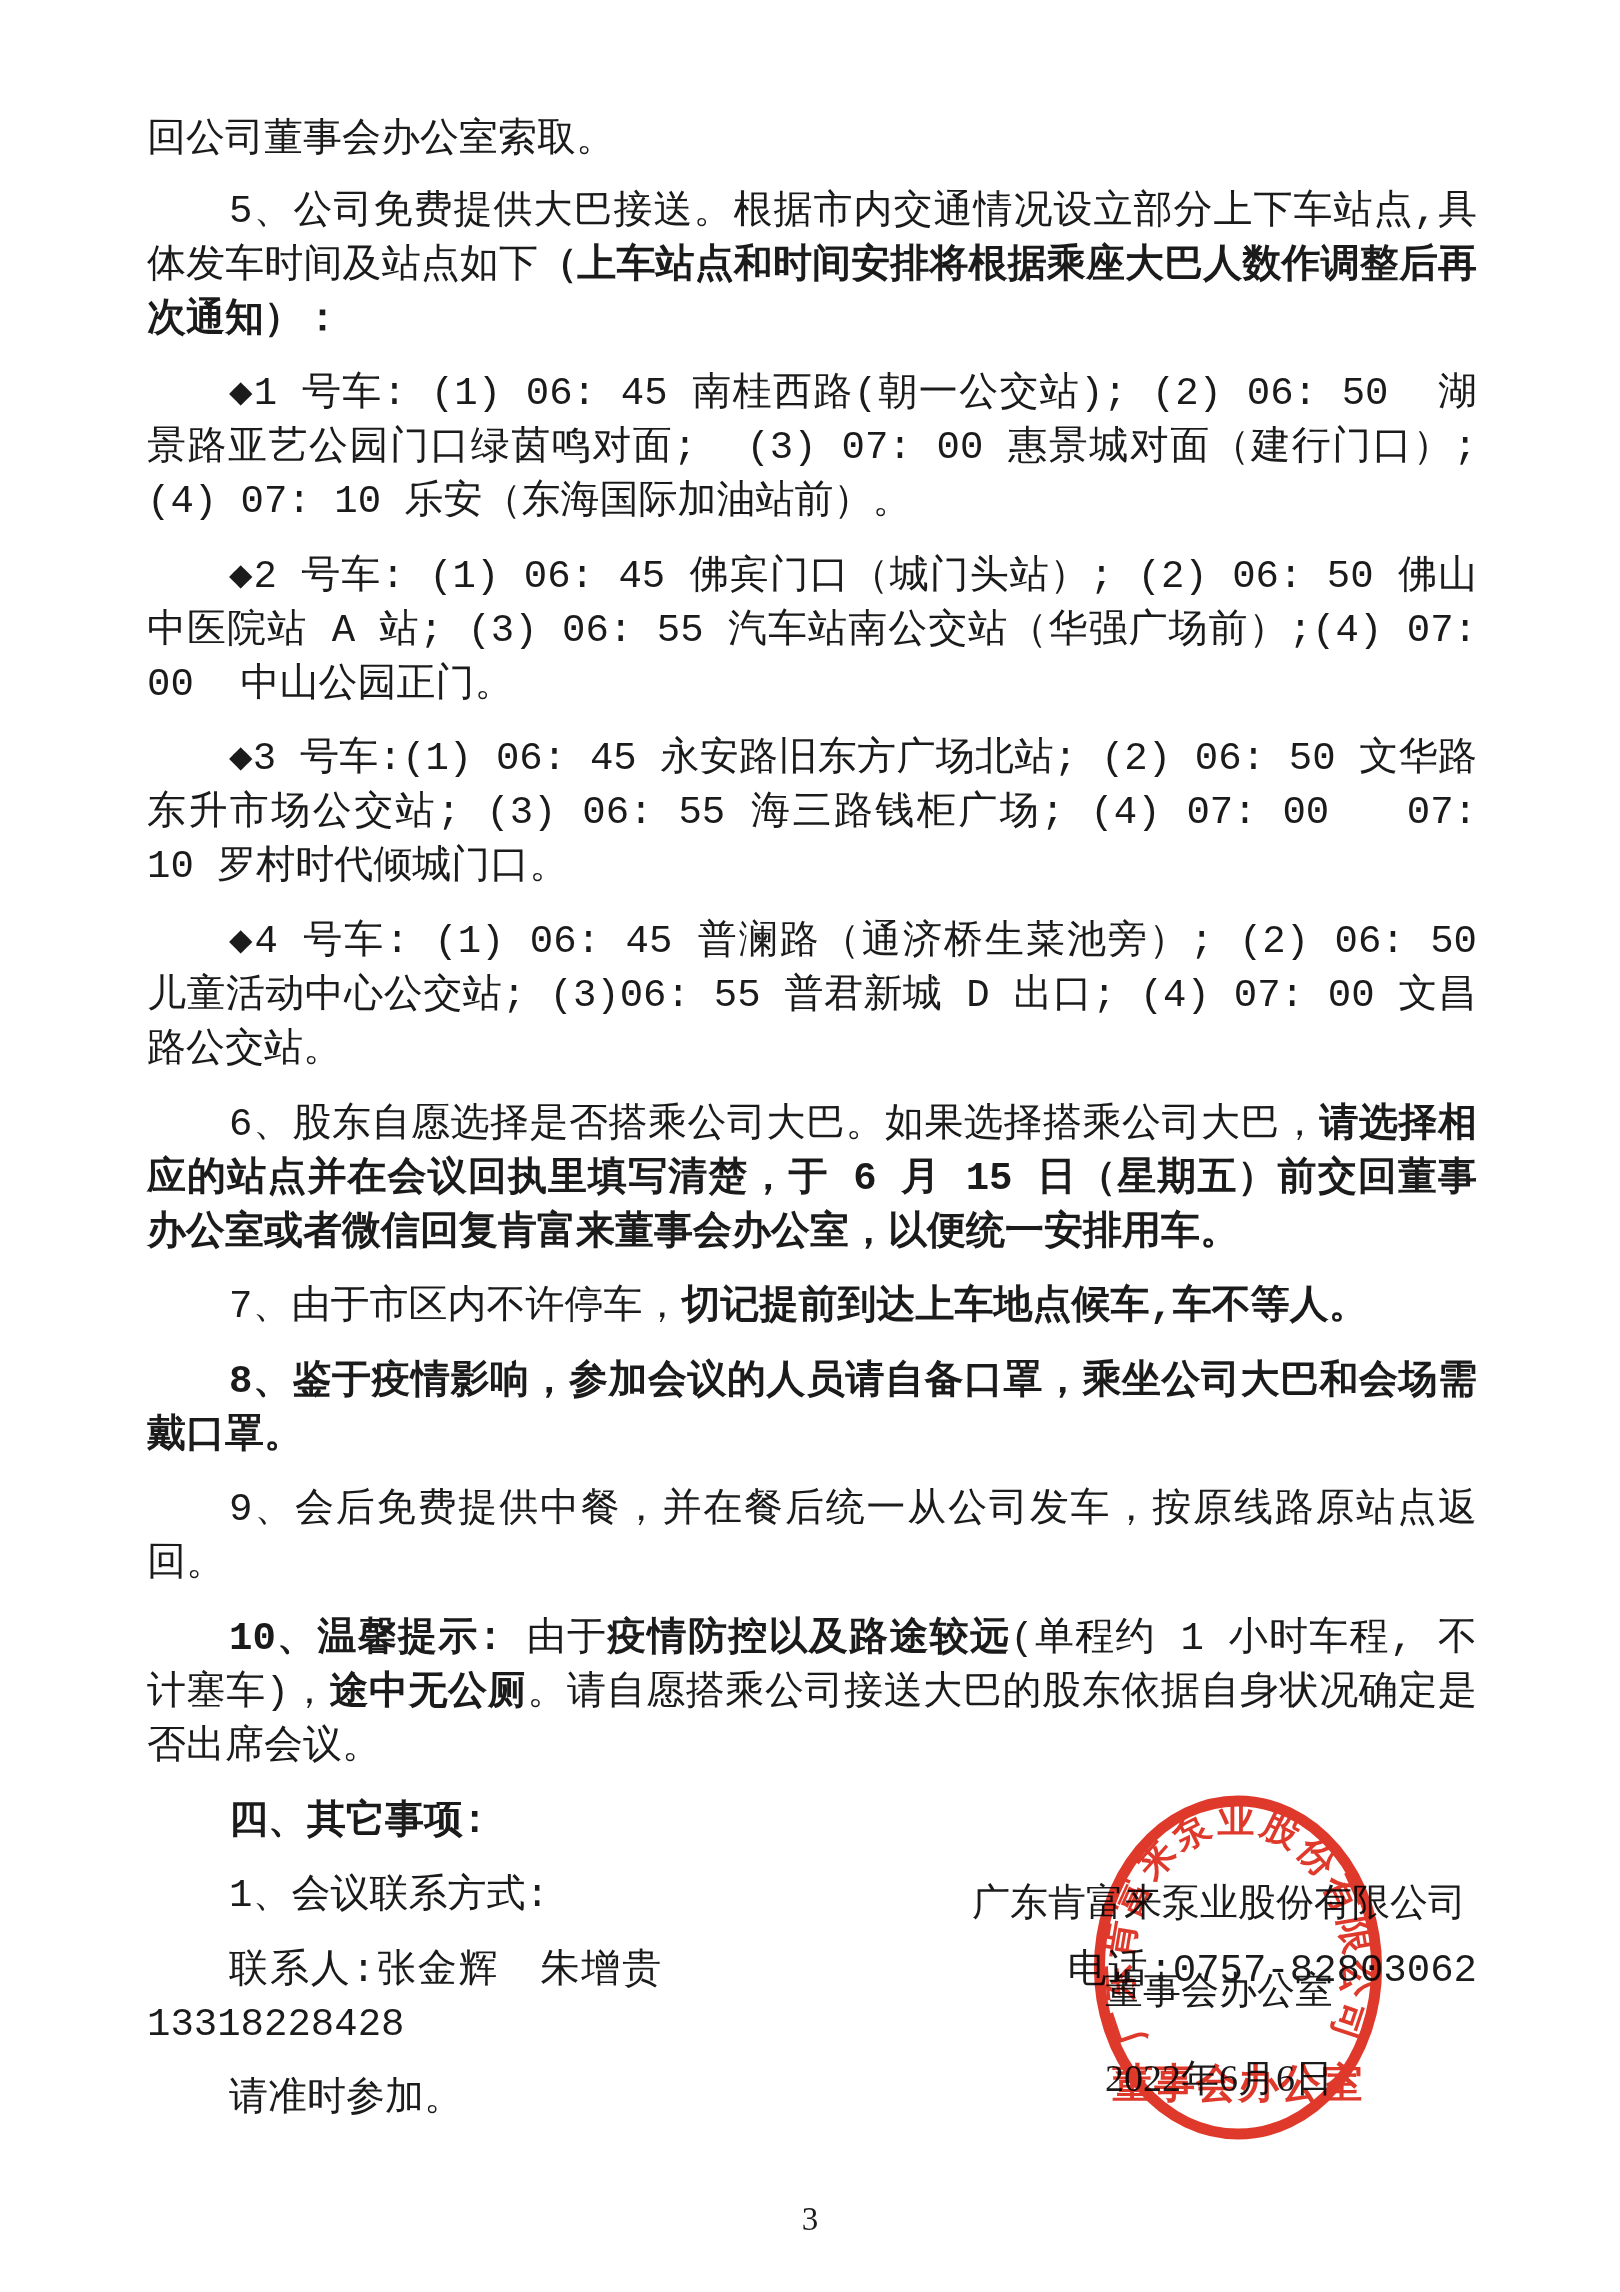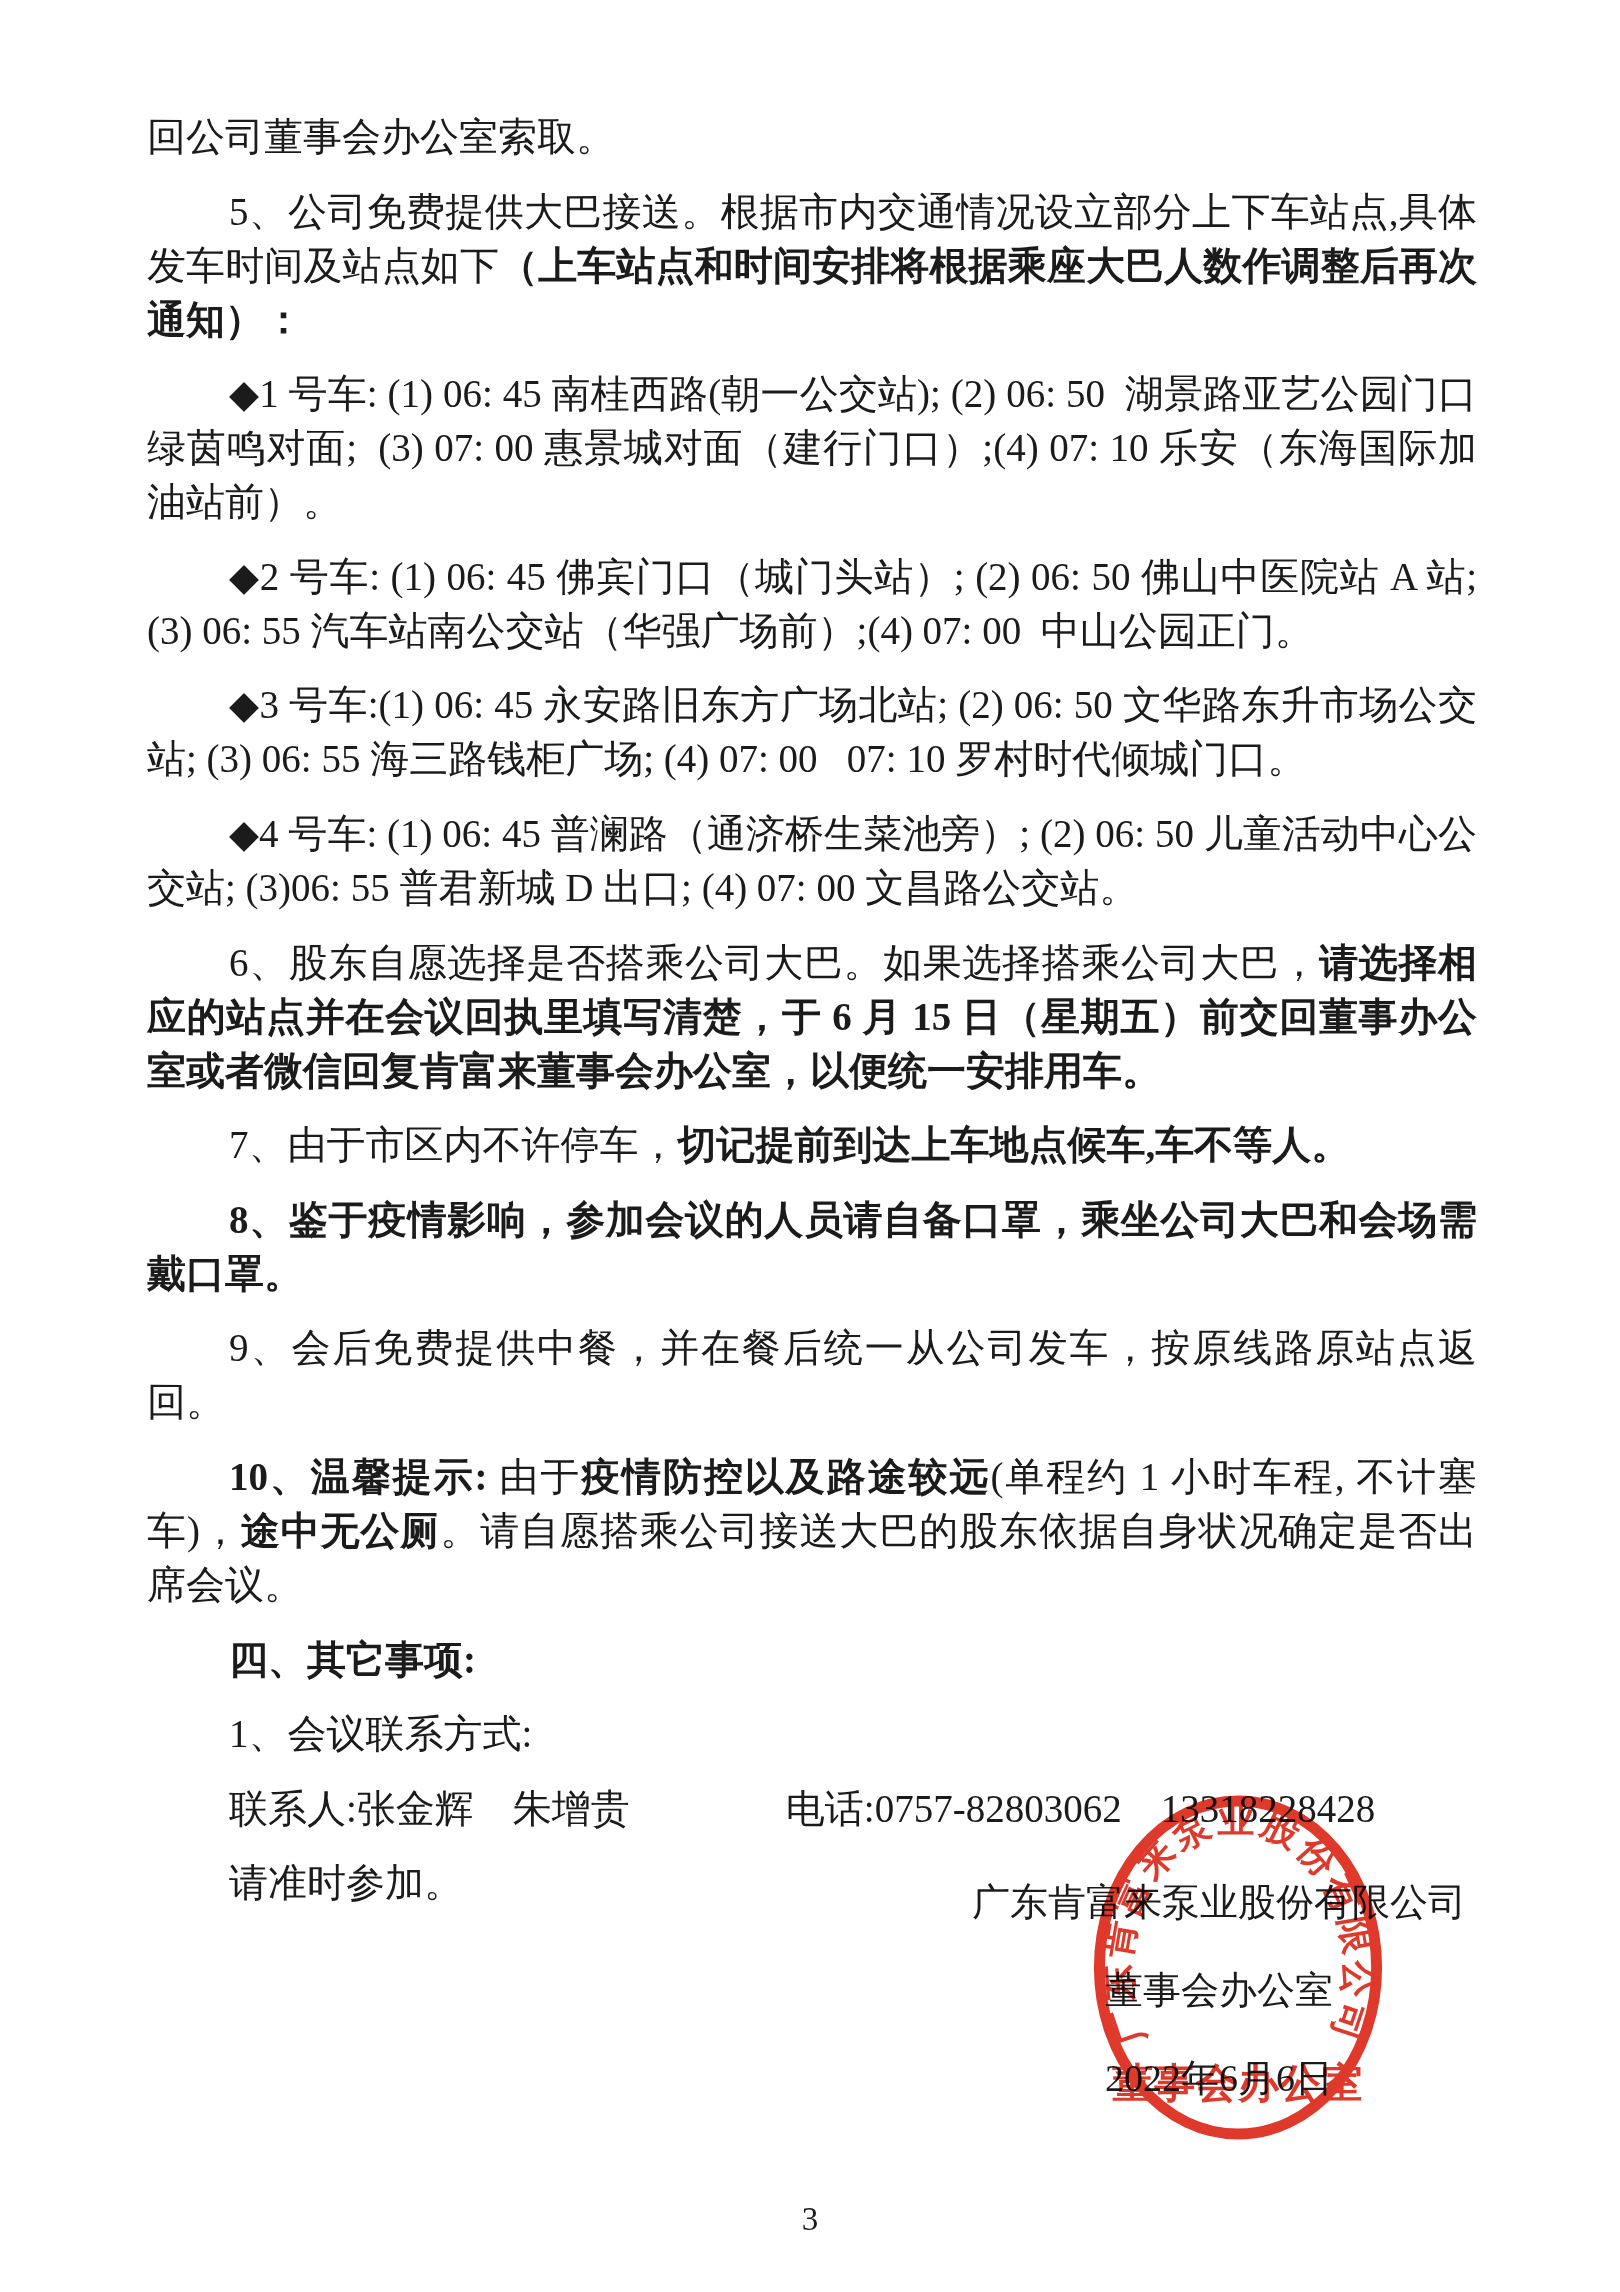--- a/index.html
+++ b/index.html
@@ -14,21 +14,21 @@
   }
   .doc-body {
     position:absolute;
     top:110px; left:147px; right:143px;
     font-size:39px;
     line-height:54px;
     white-space:pre-wrap;
     text-align:justify;
   }
   p.para { margin:0 0 20.6px 0; }
-  p.para.indent { text-indent:82px; }
+  p.para.indent { text-indent:82px;font-family:Liberation Mono, monospace; }
   .seg-bold { font-weight:bold; }
   .signature {
     position:absolute;
     top:1858px; right:145px; width:512px;
     text-align:center;
     font-size:38px;
     line-height:88px;
   }
   .sig-line { height:88px; }
   .page-number {

